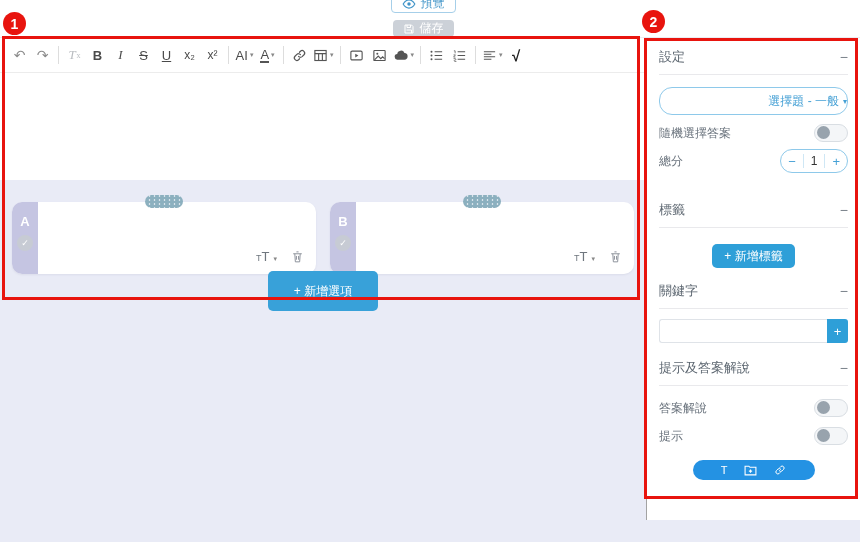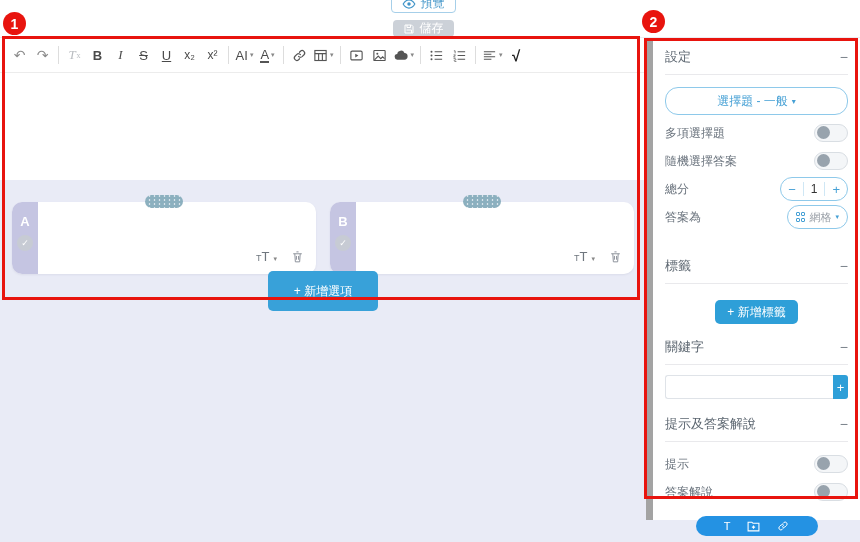--- a/index.html
+++ b/index.html
@@ -59,27 +59,27 @@
   .font-tool{display:inline-flex;align-items:baseline;color:#6f767e;cursor:pointer;}
   .font-tool .t-small{font-size:9px;}
   .font-tool .t-big{font-size:13px;}
   .font-tool .caret{font-size:7px;color:#888;margin-left:4px;}
   .trash-btn{cursor:pointer;display:inline-flex;}
   .add-option-btn{position:absolute;left:268px;top:91px;width:110px;height:40px;background:#38a1d9;
     border-radius:5px;color:#fff;font-size:12px;display:flex;align-items:center;justify-content:center;
     cursor:pointer;}
   
   .sidebar{position:absolute;left:646px;top:38px;width:214px;height:482px;background:#fff;
-    border-left:7px solid #a3a3a3;box-sizing:border-box;padding:10px 12px;z-index:1;}
+    border-left:1px solid #a3a3a3;box-sizing:border-box;padding:10px 12px;z-index:1;}
   .sec-title{display:flex;align-items:center;justify-content:space-between;
     font-size:13px;color:#5c6670;}
   .collapse{color:#7a828a;font-size:14px;cursor:pointer;line-height:1;}
   .divider{height:1px;background:#e9e9ec;margin:8px 0;}
   .type-btn{height:26px;border:1px solid #8ec9ea;border-radius:13px;display:flex;align-items:center;
-    justify-content:center;gap:4px;color:#45a0d5;font-size:12px;margin:12px 0 4px;cursor:pointer;}
+    justify-content:flex-end;gap:4px;color:#45a0d5;font-size:12px;margin:12px 0 4px;cursor:pointer;}
   .type-btn .caret{font-size:8px;}
   .set-row{display:flex;align-items:center;justify-content:space-between;height:28px;font-size:12px;color:#6a737d;}
   .toggle{width:34px;height:18px;border-radius:9px;background:#f4f6f8;border:1px solid #d9dee3;
     position:relative;cursor:pointer;box-sizing:border-box;}
   .toggle::after{content:"";position:absolute;left:2px;top:1px;width:13px;height:13px;border-radius:50%;
     background:#98a3ad;}
   .stepper{display:flex;align-items:center;height:22px;border:1px solid #8ec9ea;border-radius:12px;
     overflow:hidden;font-size:12px;}
   .stepper span{padding:0 7px;cursor:pointer;}
   .stepper .st-minus,.stepper .st-plus{color:#45a0d5;font-size:13px;}
@@ -275,48 +275,31 @@
     <span class="collapse">−</span>
   </div>
   <div class="divider"></div>
 
   <div class="type-btn">
     <span>選擇題 - 一般</span>
     <span class="caret">▾</span>
   </div>
 
   <div class="set-row">
-    <span>多項選擇題</span>
-    <span class="toggle"></span>
-  </div>
-  <div class="set-row">
     <span>隨機選擇答案</span>
     <span class="toggle"></span>
   </div>
   <div class="set-row">
     <span>總分</span>
     <span class="stepper">
       <span class="st-minus">−</span>
       <span class="st-val">1</span>
       <span class="st-plus">+</span>
     </span>
   </div>
-  <div class="set-row">
-    <span>答案為</span>
-    <span class="answer-dd">
-      <span class="grid-icon">
-          <i></i>
-          <i></i>
-          <i></i>
-          <i></i>
-        </span>
-      <span class="dd-label">網格</span>
-      <span class="caret">▾</span>
-    </span>
-  </div>
 
   <div class="sec-title" style="margin-top:26px">
     <span>標籤</span>
     <span class="collapse">−</span>
   </div>
   <div class="divider"></div>
   <div class="center-row">
     <span class="add-tag-btn">+ 新增標籤</span>
   </div>
 
@@ -329,25 +312,25 @@
     <input class="kw-input" value="" style="">
     <span class="kw-add">+</span>
   </div>
 
   <div class="sec-title" style="margin-top:16px">
     <span>提示及答案解說</span>
     <span class="collapse">−</span>
   </div>
   <div class="divider"></div>
   <div class="set-row">
+    <span>答案解說</span>
+    <span class="toggle"></span>
+  </div>
+  <div class="set-row">
     <span>提示</span>
-    <span class="toggle"></span>
-  </div>
-  <div class="set-row">
-    <span>答案解說</span>
     <span class="toggle"></span>
   </div>
 
   <div class="media-pill">
     <span class="m-t">T</span>
     <span>
         <svg width="13" height="12" viewBox="0 0 24 22">
           <path d="M2 4h7l2 2h11v14H2z" fill="none" stroke="#fff" stroke-width="2"></path>
           <path d="M12 10v6M9 13h6" stroke="#fff" stroke-width="2"></path>
         </svg>

